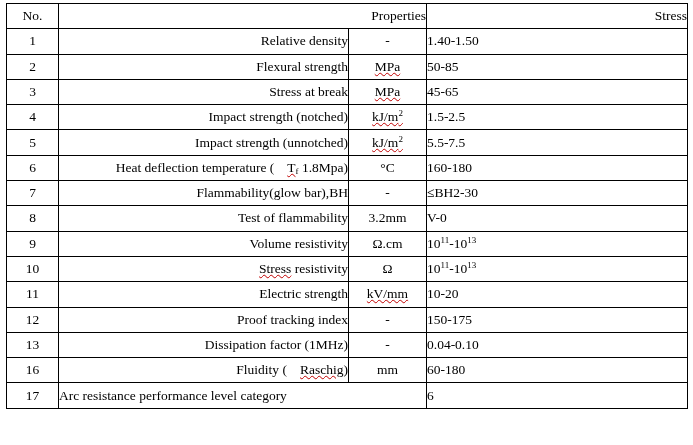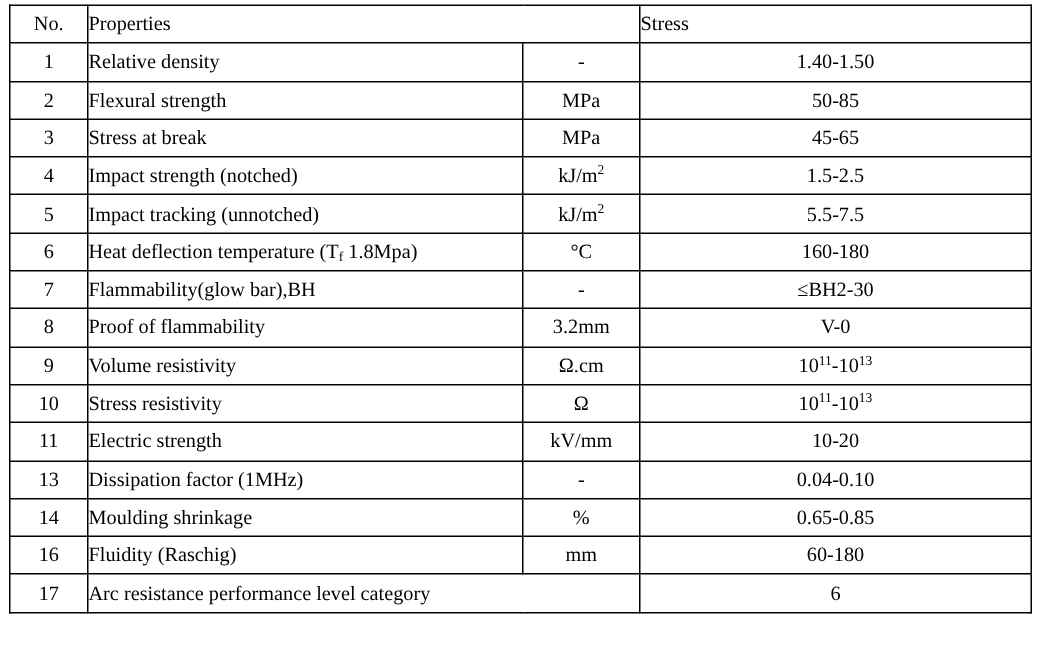--- a/index.html
+++ b/index.html
@@ -35,55 +35,56 @@
     padding: 0;
     height: 24.3px;
     vertical-align: middle;
   }
   col.c-no    { width: 52px; }
   col.c-prop  { width: 290px; }
   col.c-unit  { width: 78px; }
   col.c-idx   { width: 261px; }
 
   .hdr {
-    text-align: left;
+    text-align: right;
     font-size: 14px;
   }
   .hdr-no { text-align: center; }
 
   td.no {
     text-align: center;
     font-size: 13.5px;
   }
   td.prop {
-    text-align: left;
+    text-align: right;
     padding-left: 10px;
     font-size: 13.5px;
     white-space: nowrap;
   }
   td.unit {
     text-align: center;
     font-size: 13.5px;
   }
   td.idx {
-    text-align: center;
     font-size: 13.5px;
   }
   td.prop-wide {
     text-align: left;
     padding-left: 10px;
     font-size: 13.5px;
   }
   sub { font-size: 9px; vertical-align: baseline; position: relative; top: 2px; }
   sup { font-size: 9px; vertical-align: baseline; position: relative; top: -5px; }
 
   .squiggle {
+    text-decoration: underline;
     text-decoration-style: wavy;
     text-decoration-color: #c00000;
     text-decoration-thickness: 1px;
+    margin-left: 13px;
   }
 </style>
 </head>
 <body>
 
 <div class="sheet">
   <table class="spec">
     <colgroup>
       <col class="c-no">
       <col class="c-prop">
@@ -117,39 +118,39 @@
         <td class="idx">45-65</td>
       </tr>
       <tr>
         <td class="no">4</td>
         <td class="prop">Impact strength (notched)</td>
         <td class="unit squiggle">kJ/m<sup>2</sup></td>
         <td class="idx">1.5-2.5</td>
       </tr>
       <tr>
         <td class="no">5</td>
-        <td class="prop">Impact tracking (unnotched)</td>
+        <td class="prop">Impact strength (unnotched)</td>
         <td class="unit squiggle">kJ/m<sup>2</sup></td>
         <td class="idx">5.5-7.5</td>
       </tr>
       <tr>
         <td class="no">6</td>
         <td class="prop">Heat deflection temperature (<span class="squiggle">T</span><sub>f</sub> 1.8Mpa)</td>
         <td class="unit">°C</td>
         <td class="idx">160-180</td>
       </tr>
       <tr>
         <td class="no">7</td>
         <td class="prop">Flammability(glow bar),BH</td>
         <td class="unit">-</td>
         <td class="idx">≤BH2-30</td>
       </tr>
       <tr>
         <td class="no">8</td>
-        <td class="prop">Proof of flammability</td>
+        <td class="prop">Test of flammability</td>
         <td class="unit">3.2mm</td>
         <td class="idx">V-0</td>
       </tr>
       <tr>
         <td class="no">9</td>
         <td class="prop">Volume resistivity</td>
         <td class="unit">Ω.cm</td>
         <td class="idx">10<sup>11</sup>-10<sup>13</sup></td>
       </tr>
       <tr>
@@ -158,30 +159,30 @@
         <td class="unit">Ω</td>
         <td class="idx">10<sup>11</sup>-10<sup>13</sup></td>
       </tr>
       <tr>
         <td class="no">11</td>
         <td class="prop">Electric strength</td>
         <td class="unit squiggle">kV/mm</td>
         <td class="idx">10-20</td>
       </tr>
       <tr>
+        <td class="no">12</td>
+        <td class="prop">Proof tracking index</td>
+        <td class="unit">-</td>
+        <td class="idx">150-175</td>
+      </tr>
+      <tr>
         <td class="no">13</td>
         <td class="prop">Dissipation factor (1MHz)</td>
         <td class="unit">-</td>
         <td class="idx">0.04-0.10</td>
-      </tr>
-      <tr>
-        <td class="no">14</td>
-        <td class="prop">Moulding shrinkage</td>
-        <td class="unit">%</td>
-        <td class="idx">0.65-0.85</td>
       </tr>
       <tr>
         <td class="no">16</td>
         <td class="prop">Fluidity (<span class="squiggle">Raschig</span>)</td>
         <td class="unit">mm</td>
         <td class="idx">60-180</td>
       </tr>
       <tr>
         <td class="no">17</td>
         <td class="prop-wide" colspan="2">Arc resistance performance level category</td>

